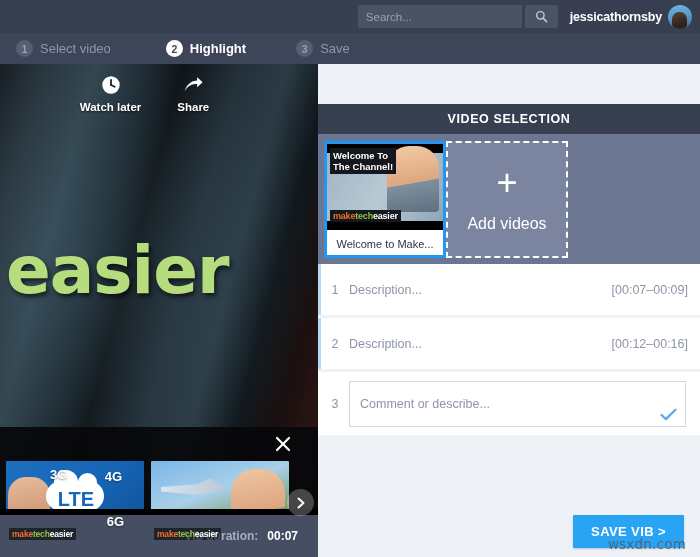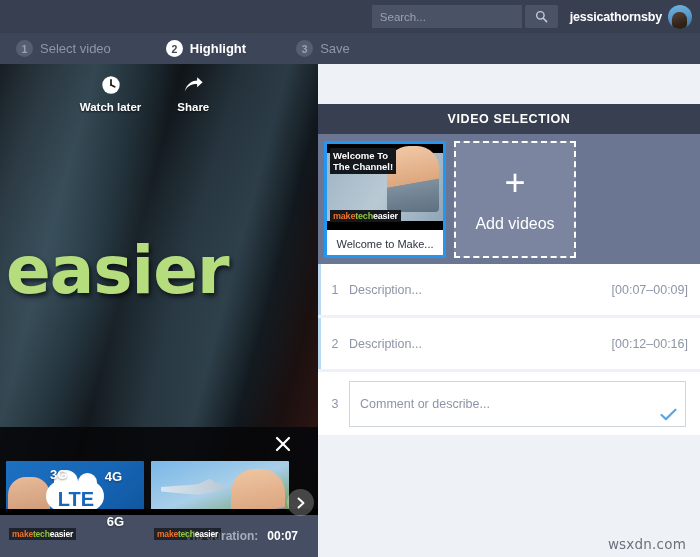--- a/index.html
+++ b/index.html
@@ -12,21 +12,21 @@
   #app { position: relative; width: 700px; height: 557px; }
 
   
   .topbar {
     position: absolute; top: 0; left: 0; width: 700px; height: 33px;
     background: #373f51;
     display: flex; align-items: center; justify-content: flex-end;
   }
   .search-wrap { display: flex; align-items: center; margin-right: 12px; }
   .search-input {
-    width: 150px; height: 23px;
+    width: 164px; height: 23px;
     background: #4a5266; border: none; border-radius: 0;
     color: #aab0c0; font-size: 11.5px;
     padding: 0 8px; font-family: "Liberation Sans", sans-serif;
     outline: none;
   }
   .search-input::placeholder { color: #9aa1b4; }
   .search-btn {
     width: 33px; height: 23px; margin-left: 3px;
     background: #4a5266; border: none; border-radius: 2px;
     display: flex; align-items: center; justify-content: center;
@@ -193,21 +193,21 @@
 
   
   .right { position: absolute; top: 64px; left: 318px; width: 382px; height: 493px; background: #eef1f6; }
   .vs-title {
     height: 30px; background: #373f51; color: #ffffff;
     font-size: 12.5px; font-weight: bold; letter-spacing: .6px;
     display: flex; align-items: center; justify-content: center; margin-top: 40px;
   }
   .vs-body {
     height: 130px; background: #6b7693;
-    display: flex; align-items: center; padding-left: 6px; gap: 8px;
+    display: flex; align-items: center; padding-left: 6px; 
   }
   .vthumb {
     width: 122px; height: 117px; border: 3px solid #2196f3;
     background: #ffffff; cursor: pointer; overflow: hidden;
   }
   .vthumb-img { position: relative; width: 100%; height: 86px; background: #000; overflow: hidden; }
   .vt-scene {
     position: absolute; left: 0; top: 9px; width: 100%; height: 68px;
     background: linear-gradient(120deg,#9fb4c4 0%,#b9c9d4 50%,#8fa6b8 100%);
   }
@@ -442,16 +442,17 @@
           <input class="cmt-input" type="text" placeholder="Comment or describe..." style="">
           <svg class="check" viewBox="0 0 18 14">
             <polyline points="1.5,7.5 6.2,12 16.5,1.8" fill="none" stroke="#5aa9e6" stroke-width="2.4" stroke-linecap="round" stroke-linejoin="round"></polyline>
           </svg>
         </div>
       </div>
     </div>
   </div>
 
   <div class="savebar">
+    <button class="save-btn">SAVE VIB &gt;</button>
     <span class="watermark">wsxdn.com</span>
   </div>
 
 </div>
 
 </body></html>

